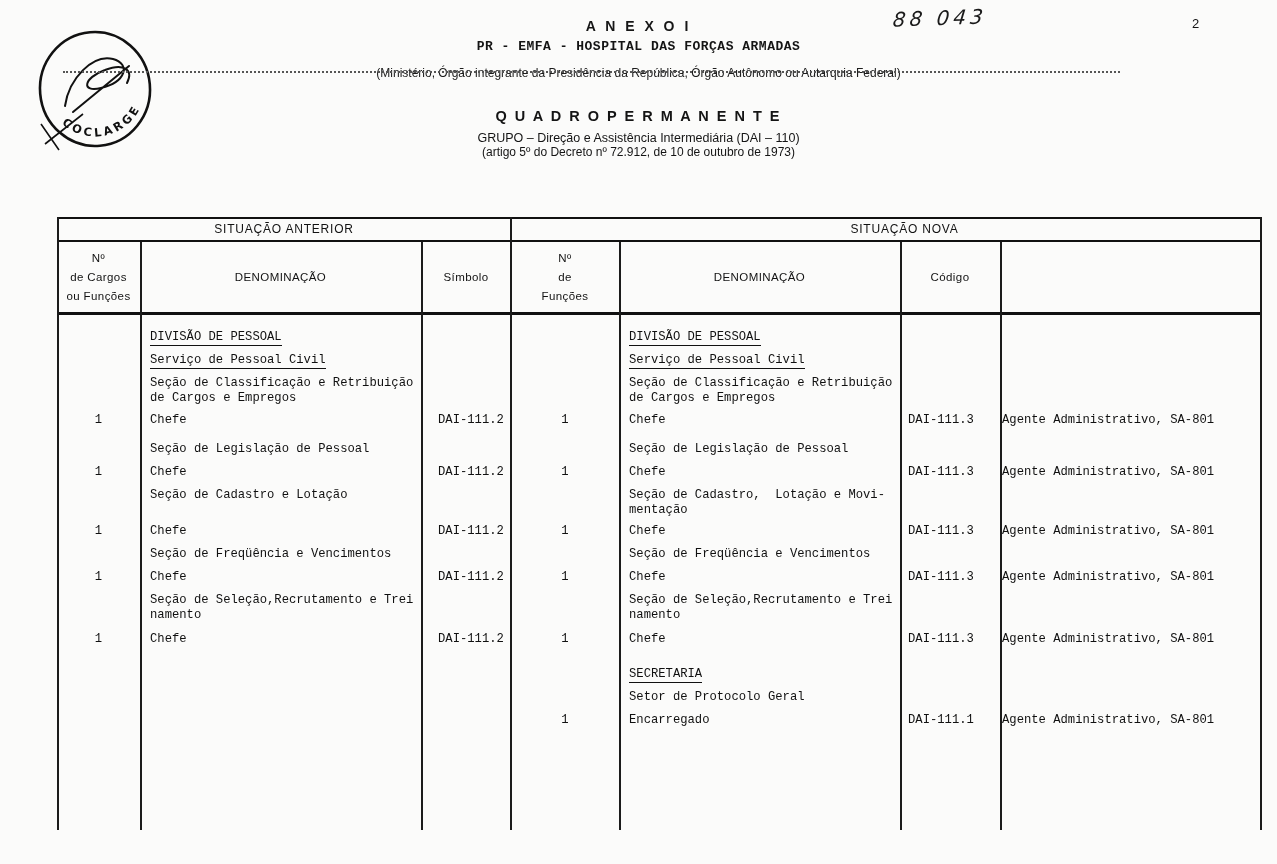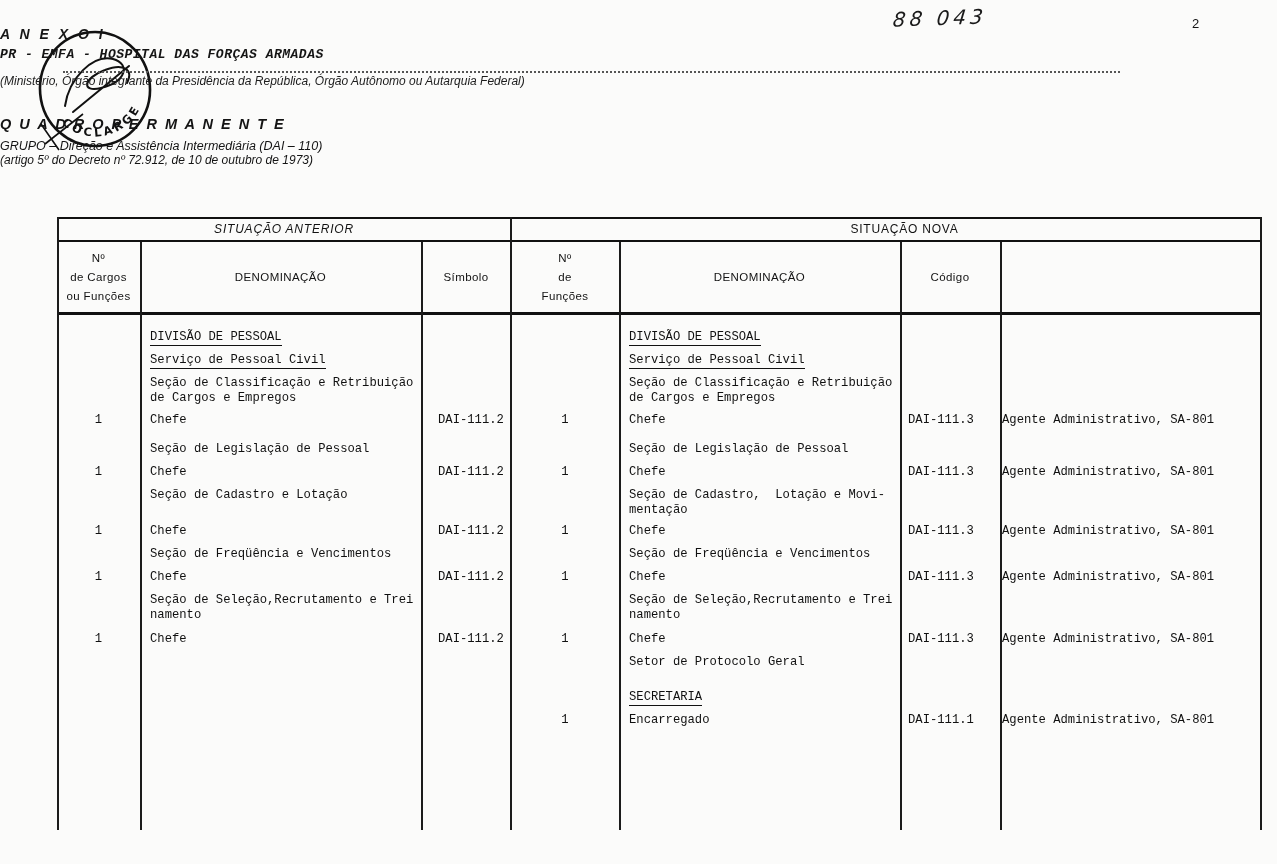--- a/index.html
+++ b/index.html
@@ -5,21 +5,21 @@
   * { box-sizing: border-box; }
   html, body { margin: 0; padding: 0; }
   body {
     width: 1277px; height: 864px; overflow: hidden;
     background: #fbfbfa; color: #141414;
     font-family: "Liberation Sans", sans-serif;
   }
   .sheet { position: relative; width: 1277px; height: 864px; }
 
   
-  .head { position: absolute; top: 8px; left: 0; width: 100%; text-align: left; font-style: italic; }
+  .head { position: absolute; top: 0; left: 0; width: 100%; text-align: center; }
   .anexo {
     margin-top: 18px; font-size: 14px; font-weight: bold; letter-spacing: 3px; color: #161616;
   }
   .org-line {
     margin-top: 5px; font-size: 13px; font-weight: bold; letter-spacing: .5px;
     font-family: "Liberation Mono", "DejaVu Sans Mono", monospace;
   }
   .dotted-sep {
     position: absolute; left: 63px; top: 71px; width: 1057px; height: 0;
     border-top: 2px dotted #555;
@@ -52,21 +52,21 @@
 
   .vline { position: absolute; width: 1.5px; background: #1b1b1b; }
   .vl-full { top: 0; height: 613px; }
   .vl-cols { top: 25px; height: 588px; }
 
   .band { position: absolute; top: 1px; left: 0; width: 1205px; height: 22px; display: flex; }
   .band-cell {
     font-size: 12px; letter-spacing: .8px; color: #121212;
     display: flex; align-items: center; justify-content: center;
   }
-  .band-left  { width: 454px; font-style: italic; }
+  .band-left  { width: 454px; }
   .band-right { width: 751px; padding-left: 36px; }
 
   .colhead {
     position: absolute; top: 25px; left: 0; width: 1205px; height: 70px;
     display: grid; grid-template-columns: 83px 281px 90px 108px 281px 100px 262px;
   }
   .colhead .hcell {
     display: flex; align-items: center; justify-content: center; text-align: center;
     font-size: 11.5px; letter-spacing: .4px; white-space: pre-line; line-height: 19px;
     color: #121212;
@@ -274,36 +274,36 @@
       <div class="row gap6">
         <div class="cell c1"><span>1</span></div>
         <div class="cell c2"><span>Chefe</span></div>
         <div class="cell c3"><span>DAI-111.2</span></div>
         <div class="cell c4"><span>1</span></div>
         <div class="cell c5"><span>Chefe</span></div>
         <div class="cell c6"><span>DAI-111.3</span></div>
         <div class="cell c7"><span>Agente Administrativo, SA-801</span></div>
       </div>
 
-      <div class="row">
+      <div class="row gap12">
         <div class="cell c1"><span></span></div>
         <div class="cell c2"><span></span></div>
         <div class="cell c3"><span></span></div>
         <div class="cell c4"><span></span></div>
+        <div class="cell c5"><span class="u">SECRETARIA</span></div>
+        <div class="cell c6"><span></span></div>
+        <div class="cell c7"><span></span></div>
+      </div>
+
+      <div class="row">
+        <div class="cell c1"><span></span></div>
+        <div class="cell c2"><span></span></div>
+        <div class="cell c3"><span></span></div>
+        <div class="cell c4"><span></span></div>
         <div class="cell c5"><span>Setor de Protocolo Geral</span></div>
-        <div class="cell c6"><span></span></div>
-        <div class="cell c7"><span></span></div>
-      </div>
-
-      <div class="row gap12">
-        <div class="cell c1"><span></span></div>
-        <div class="cell c2"><span></span></div>
-        <div class="cell c3"><span></span></div>
-        <div class="cell c4"><span></span></div>
-        <div class="cell c5"><span class="u">SECRETARIA</span></div>
         <div class="cell c6"><span></span></div>
         <div class="cell c7"><span></span></div>
       </div>
 
       <div class="row">
         <div class="cell c1"><span></span></div>
         <div class="cell c2"><span></span></div>
         <div class="cell c3"><span></span></div>
         <div class="cell c4"><span>1</span></div>
         <div class="cell c5"><span>Encarregado</span></div>

